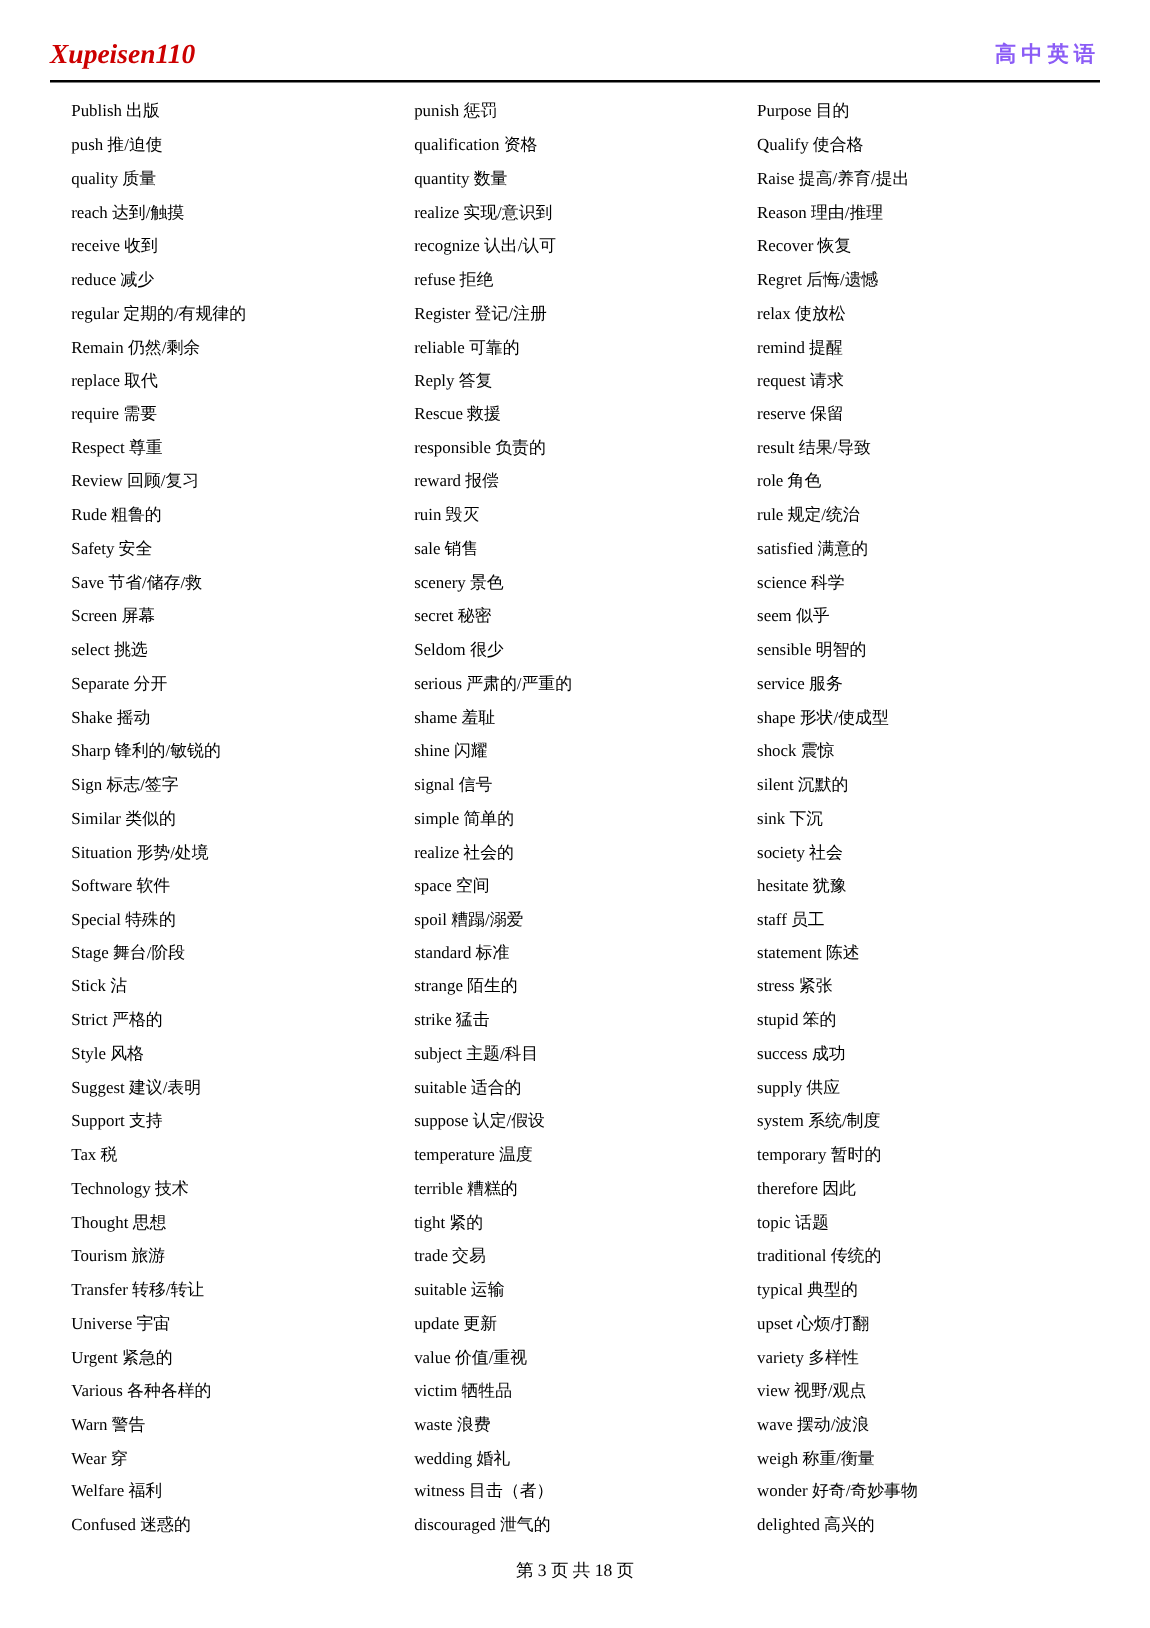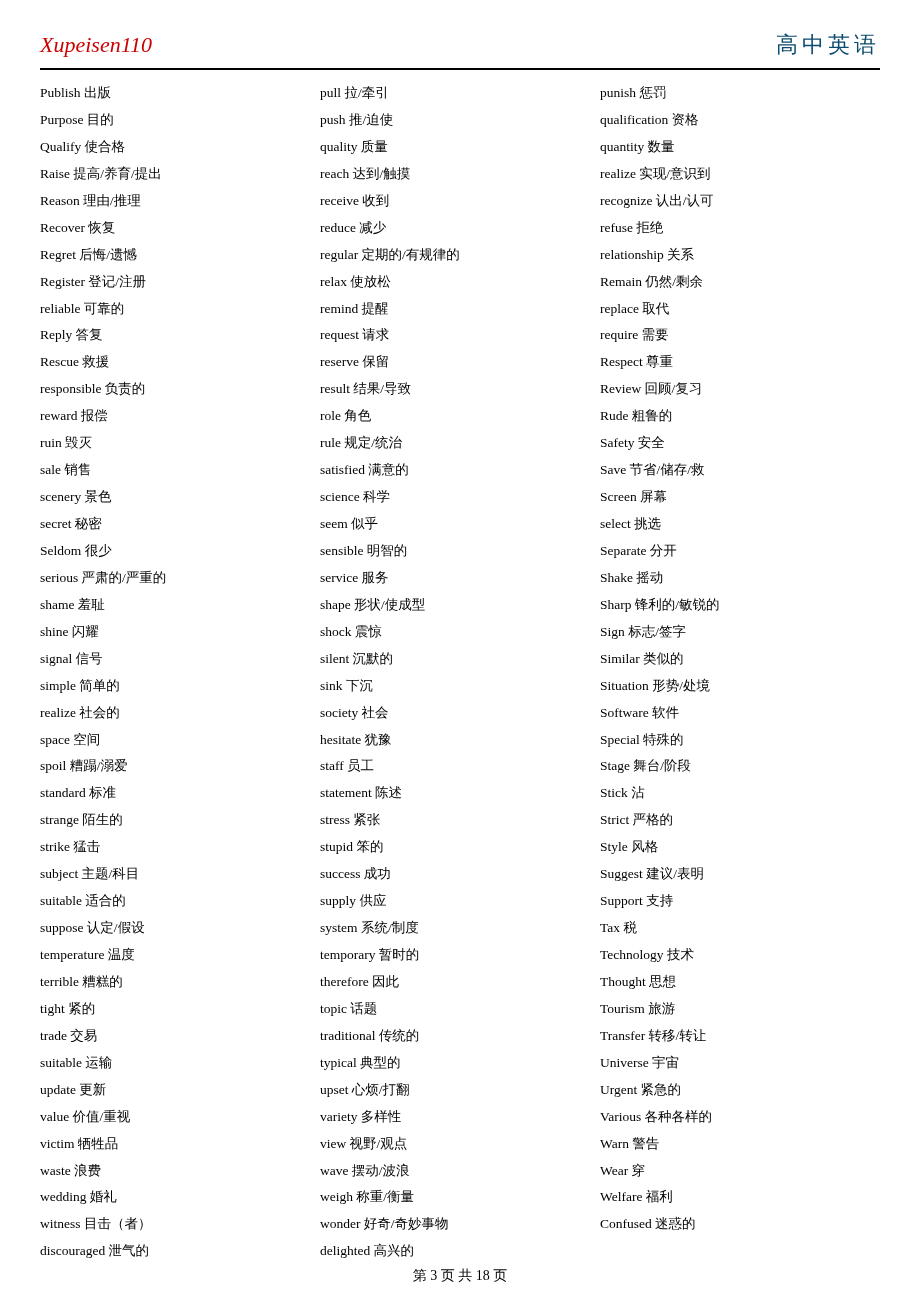--- a/index.html
+++ b/index.html
@@ -16,76 +16,75 @@
       display: flex;
       align-items: center;
       justify-content: space-between;
       padding-bottom: 8px;
       border-bottom: 2px solid #000;
       margin-bottom: 12px;
     }
     .header-left {
       font-size: 22px;
       font-style: italic;
-      font-weight: normal;
+      font-weight: bold;
       color: #c00;
     }
     .header-right {
-      font-size: 22px;
-      font-weight: normal;
-      color: #0c4a6e;
+      font-size: 17px;
+      font-weight: bold;
+      color: #8b5cf6;
       letter-spacing: 4px;
     }
     .word-grid {
       display: grid;
       grid-template-columns: 1fr 1fr 1fr;
       row-gap: 4px;
       column-gap: 0;
+      margin-left: 17px;
     }
     .word-item {
       font-size: 13.5px;
       line-height: 1.7;
       white-space: nowrap;
     }
     .footer {
       text-align: center;
-      margin-top: 4px;
+      margin-top: 16px;
       font-size: 14px;
     }
   </style>
 </head>
 <body>
 
 <div class="header">
   <div class="header-left">Xupeisen110</div>
   <div class="header-right">高中英语</div>
 </div>
 
 <div class="word-grid" id="word-grid">
 <div class="word-item">Publish 出版</div>
-    <div class="word-item">pull 拉/牵引</div>
     <div class="word-item">punish 惩罚</div>
     <div class="word-item">Purpose 目的</div>
     <div class="word-item">push 推/迫使</div>
     <div class="word-item">qualification 资格</div>
     <div class="word-item">Qualify 使合格</div>
     <div class="word-item">quality 质量</div>
     <div class="word-item">quantity 数量</div>
     <div class="word-item">Raise 提高/养育/提出</div>
     <div class="word-item">reach 达到/触摸</div>
     <div class="word-item">realize 实现/意识到</div>
     <div class="word-item">Reason 理由/推理</div>
     <div class="word-item">receive 收到</div>
     <div class="word-item">recognize 认出/认可</div>
     <div class="word-item">Recover 恢复</div>
     <div class="word-item">reduce 减少</div>
     <div class="word-item">refuse 拒绝</div>
     <div class="word-item">Regret 后悔/遗憾</div>
     <div class="word-item">regular 定期的/有规律的</div>
-    <div class="word-item">relationship 关系</div>
     <div class="word-item">Register 登记/注册</div>
     <div class="word-item">relax 使放松</div>
     <div class="word-item">Remain 仍然/剩余</div>
     <div class="word-item">reliable 可靠的</div>
     <div class="word-item">remind 提醒</div>
     <div class="word-item">replace 取代</div>
     <div class="word-item">Reply 答复</div>
     <div class="word-item">request 请求</div>
     <div class="word-item">require 需要</div>
     <div class="word-item">Rescue 救援</div>

